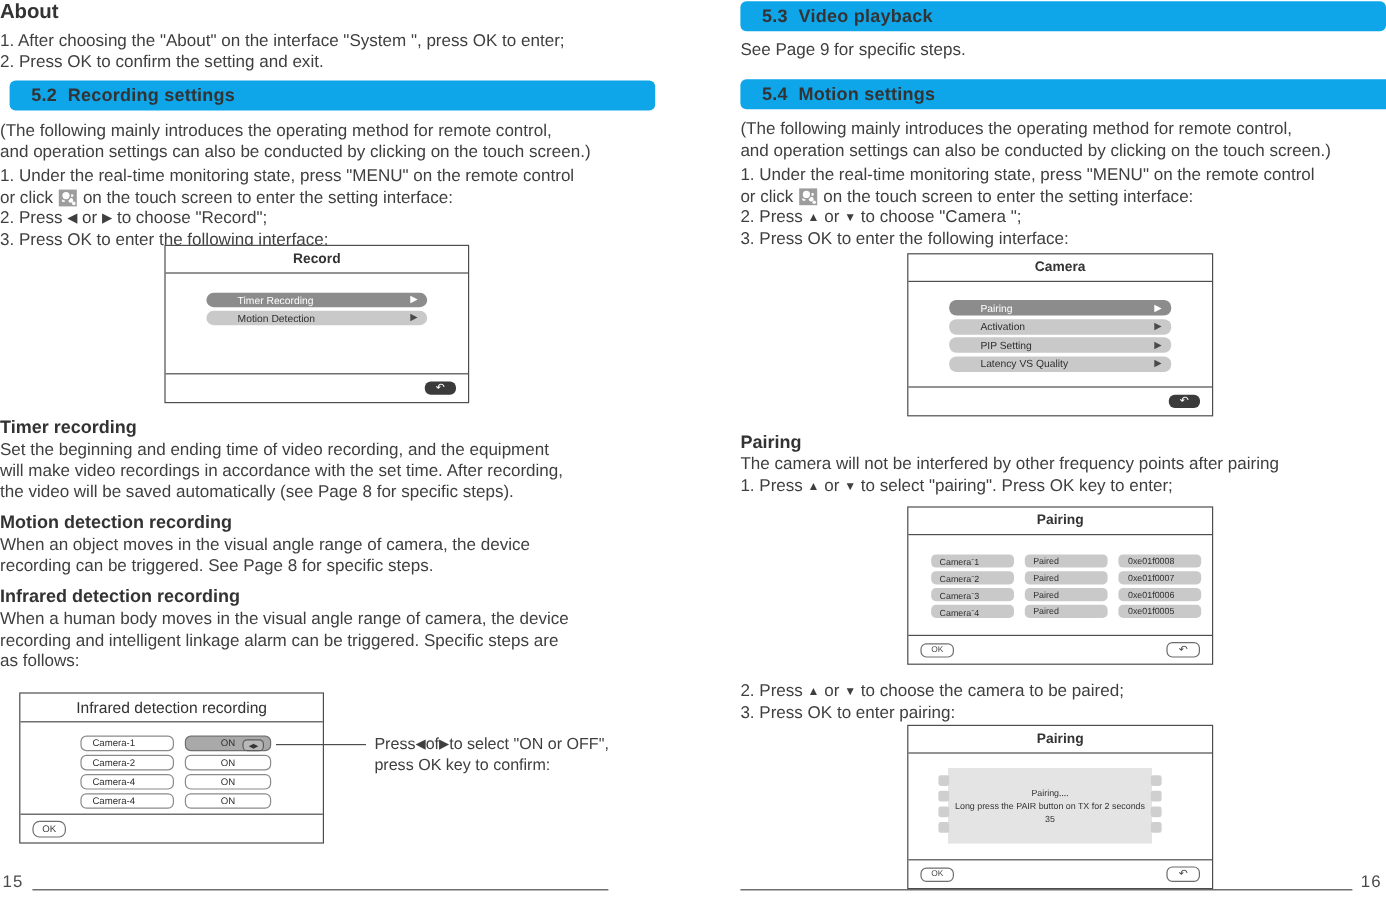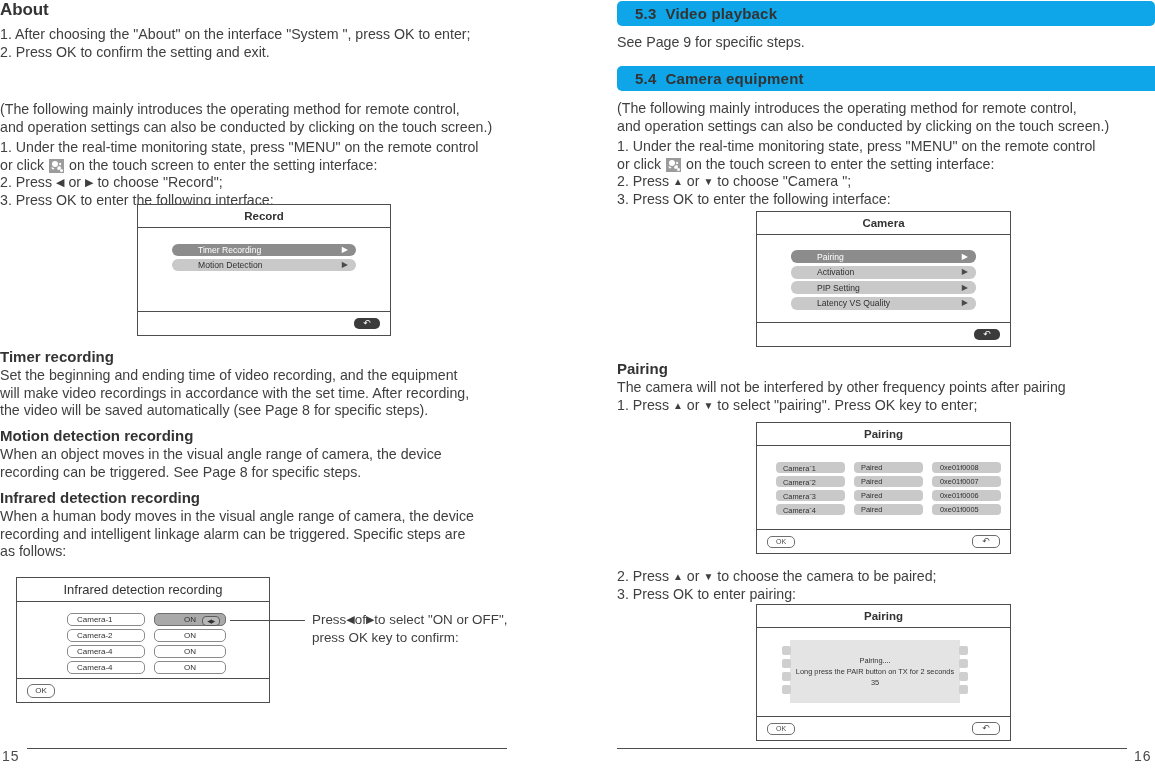--- a/index.html
+++ b/index.html
@@ -129,35 +129,40 @@
   }
   .ok-pill{
     border:1px solid #6f6f6f;border-radius:6px;height:12px;min-width:26px;
     display:flex;align-items:center;justify-content:center;font-size:8px;color:#3a3a3a;
   }
 
   .callout-line{position:absolute;height:1.4px;background:#4d4d4d;}
   .callout-txt{position:absolute;font-size:13.4px;line-height:18px;color:#3f3f3f;white-space:nowrap;}
 
   
-  .foot{position:absolute;bottom:6px;display:flex;align-items:flex-start;gap:7px;}
+  .foot{position:absolute;bottom:28px;display:flex;align-items:flex-end;gap:7px;}
   .foot-num{font-size:14px;color:#4a4a4a;letter-spacing:1px;}
   .foot-rule{height:1.4px;background:#4d4d4d;}
 </style>
 </head>
 <body>
 
 <div class="page page-left">
 
   <div style="position:absolute;left:0;top:0;width:535px;">
     <div class="h-title">About</div>
     <div class="body-line">1. After choosing the "About" on the interface "System ", press OK to enter;</div>
     <div class="body-line">2. Press OK to confirm the setting and exit.</div>
   </div>
 
+  <div class="section-bar" style="position:absolute;left:8px;top:67px;width:520px;">
+    <span>5.2</span>
+    <span style="width:9px"></span>
+    <span>Recording settings</span>
+  </div>
 
   <div style="position:absolute;left:0;top:101px;width:545px;">
     <div class="body-line">(The following mainly introduces the operating method for remote control,</div>
     <div class="body-line"> and operation settings can also be conducted by clicking on the touch screen.)</div>
     <div class="body-line" style="margin-top:3px;">1. Under the real-time monitoring state, press "MENU" on the remote control</div>
     <div class="body-line indent">
       <span>or click</span>
       <span class="gear-ic"></span>
       <span>on the touch screen to enter the setting interface:</span>
     </div>
@@ -263,21 +268,21 @@
     <span>5.3</span>
     <span style="width:9px"></span>
     <span>Video playback</span>
   </div>
 
   <div class="body-line" style="position:absolute;left:22px;top:34px;">See Page 9 for specific steps.</div>
 
   <div class="section-bar" style="position:absolute;left:22px;top:66px;width:529px;">
     <span>5.4</span>
     <span style="width:9px"></span>
-    <span>Camera equipment</span>
+    <span>Motion settings</span>
   </div>
 
   <div style="position:absolute;left:22px;top:100px;width:538px;">
     <div class="body-line">(The following mainly introduces the operating method for remote control,</div>
     <div class="body-line"> and operation settings can also be conducted by clicking on the touch screen.)</div>
     <div class="body-line" style="margin-top:3px;">1. Under the real-time monitoring state, press "MENU" on the remote control</div>
     <div class="body-line indent">
       <span>or click</span>
       <span class="gear-ic"></span>
       <span>on the touch screen to enter the setting interface:</span>

